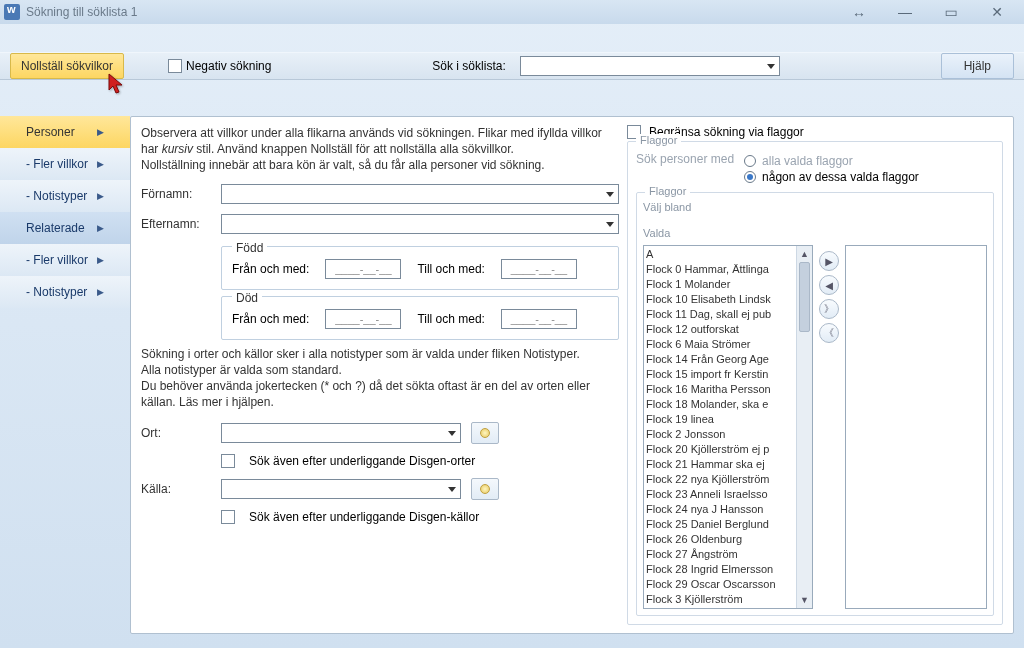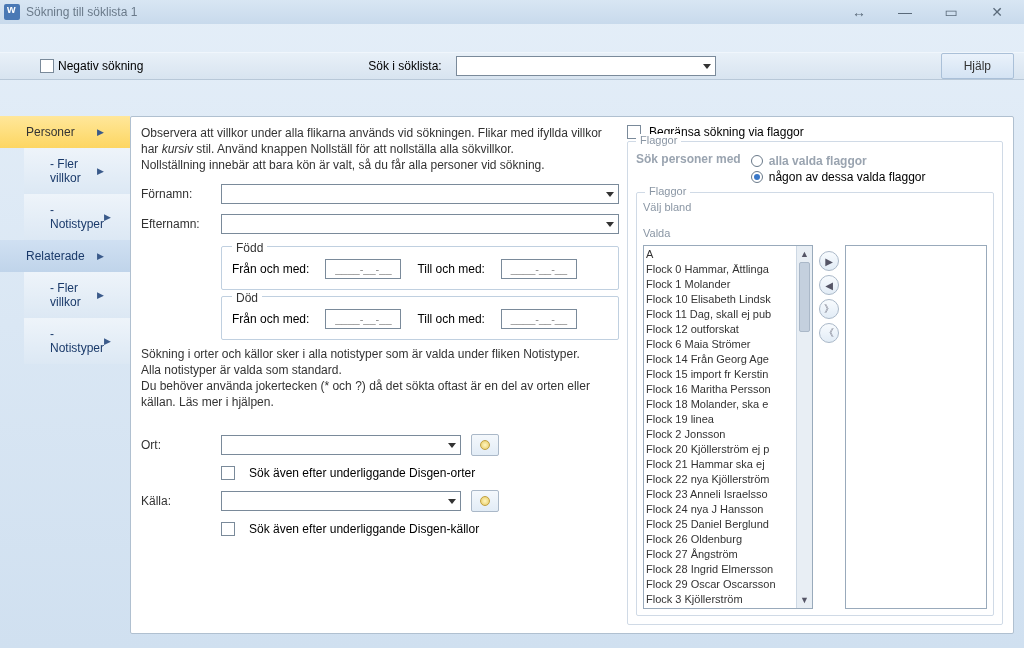--- a/index.html
+++ b/index.html
@@ -19,21 +19,21 @@
 .toolbar .spacer { flex:1; }
 .chk { width:14px; height:14px; border:1px solid #7a8a9a; background:#fff; display:inline-block; vertical-align:middle; margin-right:4px; }
 .select-long { width:260px; height:20px; border:1px solid #7a8a9a; background:#fff; display:inline-block; position:relative; }
 .select-long::after, .combo::after { content:""; position:absolute; right:4px; top:7px; border-left:4px solid transparent; border-right:4px solid transparent; border-top:5px solid #333; }
 
 .content { flex:1; display:flex; padding:8px 10px 0 0; gap:0; }
 .sidebar { width:130px; display:flex; flex-direction:column; }
 .tab { padding:9px 26px; color:#1a3a6a; cursor:pointer; display:flex; justify-content:space-between; align-items:center; }
 .tab .arrow { font-size:9px; color:#3a5a8a; }
 .tab.active { background:linear-gradient(#ffe79a,#fdd662); font-size:14px; font-weight:400; color:#333; }
-.tab.light { background:linear-gradient(#eef4fa,#dce8f4);margin-left:24px; }
+.tab.light { background:linear-gradient(#eef4fa,#dce8f4); }
 .tab.blue { background:linear-gradient(#d0e0f2,#c0d4ea); }
 
 .main-panel { flex:1; background:#fff; border:1px solid #b0c0d0; border-radius:2px; padding:8px 10px; display:flex; gap:8px; overflow:hidden; }
 .left-col { flex:1; display:flex; flex-direction:column; gap:6px; }
 .info-text { color:#333; line-height:1.35; }
 .info-text .u { }
 .info-text .i { font-style:italic; }
 .form-row { display:flex; align-items:center; gap:10px; margin-top:4px; }
 .form-label { width:70px; color:#333; }
 .combo { height:20px; border:1px solid #7a8a9a; background:#fff; flex:1; position:relative; }
@@ -44,21 +44,21 @@
 .small-btn { width:28px; height:22px; border:1px solid #aab8c8; background:linear-gradient(#f4f8fc,#e2ecf6); display:flex; align-items:center; justify-content:center; border-radius:2px; cursor:pointer; }
 .bulb { width:10px; height:10px; border-radius:50%; background:radial-gradient(#fff6c0,#e6c860); border:1px solid #c0a040; }
 
 .right-col { width:376px; display:flex; flex-direction:column; }
 .checkbox-row { display:flex; align-items:center; gap:4px; margin-bottom:2px; }
 .group-box { border:1px solid #d0dae6; border-radius:2px; padding:6px 8px 8px; flex:1; display:flex; flex-direction:column; position:relative; }
 .group-title { position:absolute; top:-8px; left:8px; background:#fff; padding:0 4px; color:#8a96a4; font-size:11px; }
 .radio-row { display:flex; align-items:center; gap:6px; margin:2px 0; }
 .radio { width:12px; height:12px; border:1px solid #6a7a8a; border-radius:50%; background:#fff; display:inline-block; position:relative; }
 .radio.sel::after { content:""; position:absolute; left:2px; top:2px; width:6px; height:6px; background:#3a78c8; border-radius:50%; }
-.gray-lbl { color:#9aa4b0;font-weight:bold; }
+.gray-lbl { color:#9aa4b0; }
 
 .flags-columns { display:flex; gap:6px; flex:1; margin-top:4px; }
 .listbox { border:1px solid #9ab; background:#fff; flex:1; overflow:hidden; position:relative; display:flex; }
 .listbox-content { flex:1; overflow:hidden; padding:1px 2px; }
 .listbox-item { white-space:nowrap; overflow:hidden; text-overflow:clip; color:#333; line-height:15px; font-size:11px; }
 .scrollbar { width:16px; background:#e8eef4; border-left:1px solid #cdd8e4; position:relative; }
 .scrollbar .thumb { position:absolute; top:16px; left:2px; right:2px; height:70px; background:#c4d0de; border:1px solid #aab8c8; border-radius:2px; }
 .scrollbar .arrow-up, .scrollbar .arrow-down { position:absolute; left:0; right:0; height:16px; display:flex; align-items:center; justify-content:center; font-size:9px; color:#556; }
 .scrollbar .arrow-up { top:0; } .scrollbar .arrow-down { bottom:0; }
 .move-btns { display:flex; flex-direction:column; gap:4px; justify-content:flex-start; padding-top:6px; }
@@ -85,20 +85,28 @@
     </div>
     <div class="winbtns">
       <div class="winbtn">↔</div>
       <div class="winbtn">—</div>
       <div class="winbtn">▭</div>
       <div class="winbtn">✕</div>
     </div>
   </div>
 
   <div class="toolbar">
+    <button class="btn-gold">
+      <span>Nollställ sökvilkor</span>
+      <span class="cursor-pointer">
+        <svg width="22" height="26">
+            <path d="M2 2 L2 18 L6 14 L9 21 L12 20 L9 13 L15 13 Z" fill="#d02020" stroke="#7a0a0a" stroke-width="1"></path>
+          </svg>
+      </span>
+    </button>
     <label style="display:flex;align-items:center;margin-left:30px;">
       <span class="chk"></span>
       <span>Negativ sökning</span>
     </label>
     <div class="spacer"></div>
     <span>Sök i söklista:</span>
     <span class="select-long"></span>
     <div class="spacer"></div>
     <button class="btn-blue">Hjälp</button>
   </div>
@@ -168,21 +176,21 @@
             </div>
           </div>
         </div>
 
         <div class="info-text" style="">
           <span>Sökning i orter och källor sker i alla notistyper som är valda under fliken Notistyper.</span><br>
           <span>Alla notistyper är valda som standard.</span><br>
           <span>Du behöver använda jokertecken (* och ?) då det sökta oftast är en del av orten eller källan. Läs mer i hjälpen.</span>
         </div>
 
-        <div class="form-row" style="margin-top:18px;">
+        <div class="form-row" style="margin-top:6px;">
           <span class="form-label">Ort:</span>
           <span class="combo" style="max-width:240px;"></span>
           <span class="small-btn">
               <span class="bulb"></span>
             </span>
         </div>
         <label class="form-row" style="padding-left:80px;">
           <span class="chk"></span>
           <span>Sök även efter underliggande Disgen-orter</span>
         </label>

